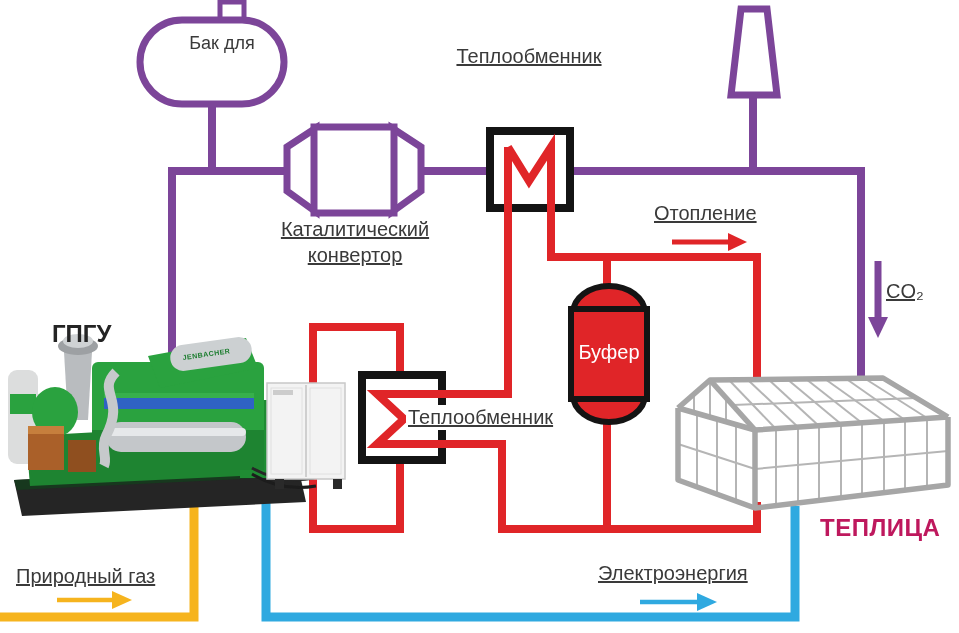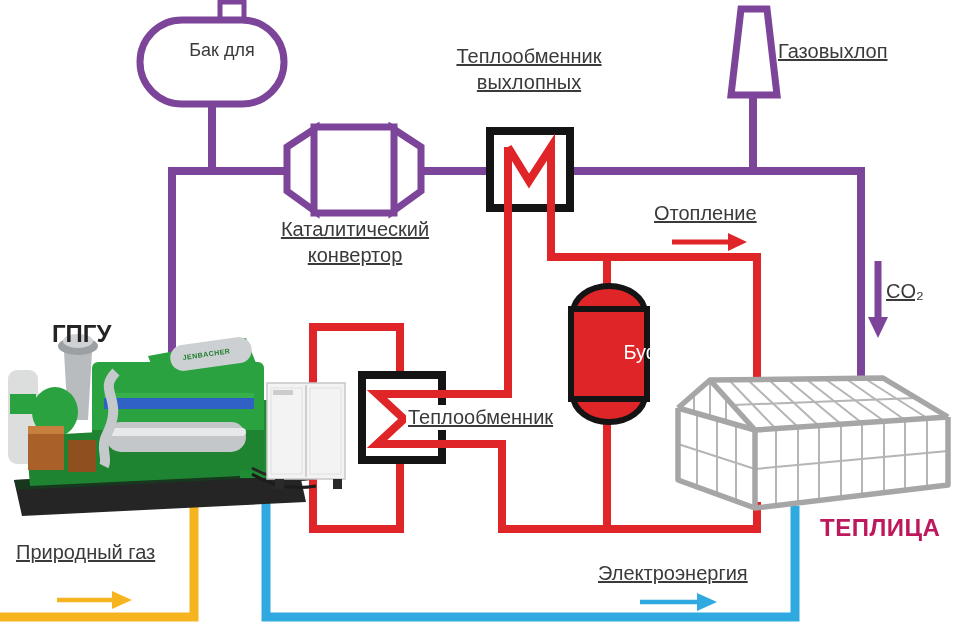--- a/index.html
+++ b/index.html
@@ -16,21 +16,21 @@
   .st-el{stroke:var(--electricity);} .fi-el{fill:var(--electricity);}
   .st-bk{stroke:var(--box_outline);}
   .st-gh{stroke:var(--structure);}
   .st-gh2{stroke:#b5b5b5;}
   .lbl{position:absolute;font-size:18px;line-height:25px;color:var(--label);white-space:nowrap;}
   .center{text-align:center;}
   .f19{font-size:20px;text-decoration:underline;}
   .f20{font-size:20px;line-height:22px;}
   .b24{font-size:24px;font-weight:bold;color:#242424;margin-top:32px;}
   .b26{font-size:24px;font-weight:bold;color:#be185d;letter-spacing:.5px;text-align:center;}
-  .white{color:#fff;margin-left:45px;}
+  .white{color:#fff;}
   .lh26{line-height:26px;}
   .bgw{background:#fff;padding:0 2px;}
 </style>
 </head>
 <body>
 
 <div id="stage">
   <svg width="959" height="633" viewBox="0 0 959 633">
 
     <g fill="none" stroke-width="8" class="st-ex">
@@ -159,44 +159,42 @@
       <g class="st-gh" stroke-width="5.5" stroke-linejoin="round">
         <path d="M678,408 L710,380 L883,378 L948,417"></path>
         <path d="M678,408 L755,430 L948,417"></path>
         <path d="M710,380 L755,430"></path>
         <path d="M678,408 V480 L755,508 L948,485 V417"></path>
         <path d="M755,430 V508"></path>
       </g>
     </g>
   </svg>
 
-  <div class="lbl center" style="left:138px;top:38px;width:168px">
+  <div class="lbl center" style="left:138px;top:31px;width:168px">
     <div>Бак для</div>
   </div>
 
   <div class="lbl center f19 lh26" style="left:440px;top:43px;width:178px">
     <div>Теплообменник</div>
-    <div>выхлопных</div>
   </div>
 
-  <div class="lbl f19" style="left:778px;top:39px">Газовыхлоп</div>
 
   <div class="lbl center f19 lh26" style="left:265px;top:216px;width:180px">
     <div>Каталитический</div>
     <div>конвертор</div>
   </div>
 
   <div class="lbl f19" style="left:654px;top:201px">Отопление</div>
 
   <div class="lbl f19" style="left:886px;top:279px">CO₂</div>
 
   <div class="lbl b24" style="left:52px;top:289px">ГПГУ</div>
 
   <div class="lbl center f20 white" style="left:571px;top:341px;width:76px">Буфер</div>
 
   <div class="lbl f19 bgw" style="left:406px;top:405px">Теплообменник</div>
 
   <div class="lbl b26" style="left:820px;top:515px">ТЕПЛИЦА</div>
 
-  <div class="lbl f19" style="left:16px;top:540px">Природный газ</div>
+  <div class="lbl f19" style="left:16px;top:564px">Природный газ</div>
 
   <div class="lbl f19" style="left:598px;top:561px">Электроэнергия</div>
 </div>
 
 </body></html>

